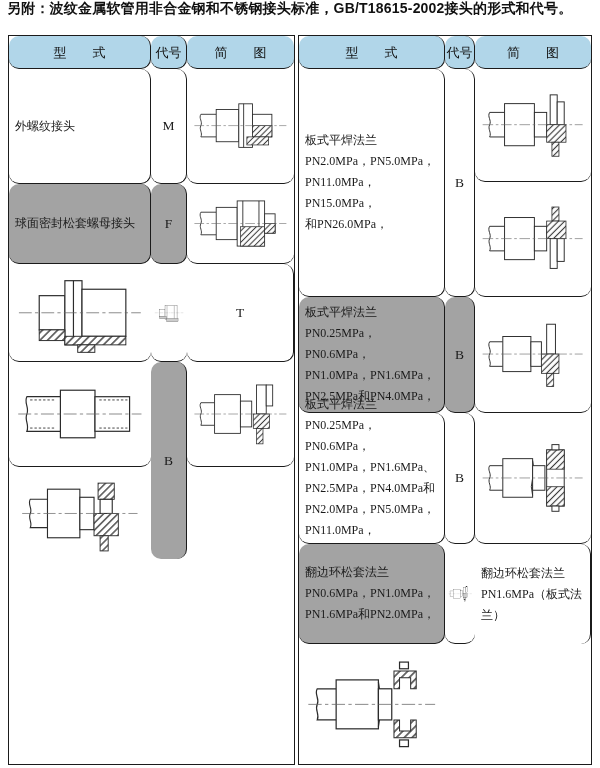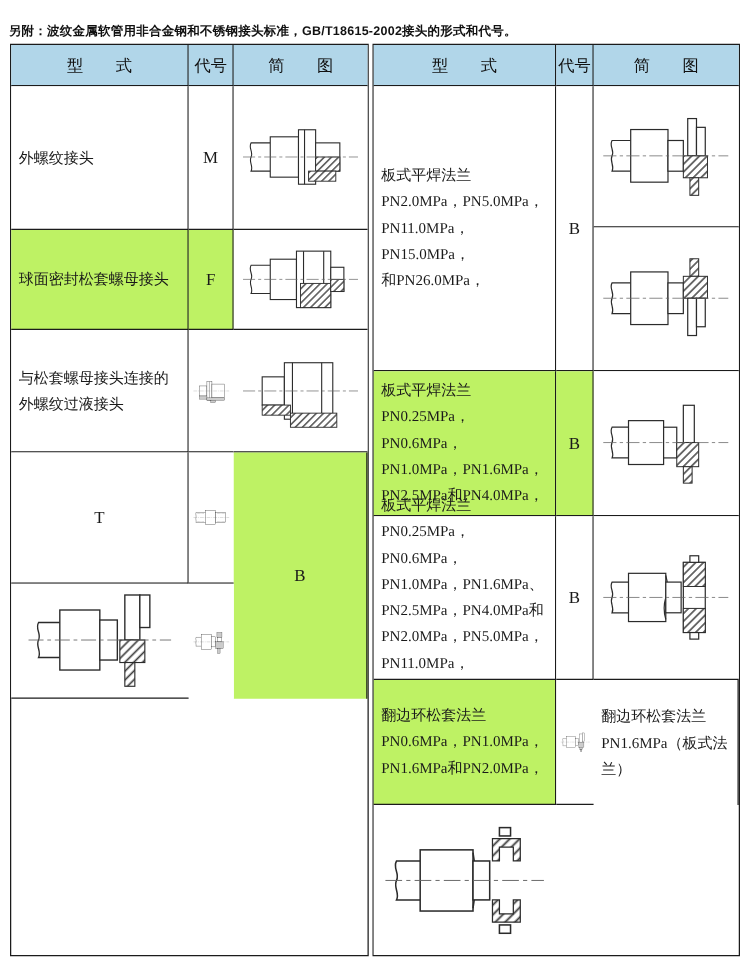--- a/index.html
+++ b/index.html
@@ -1,46 +1,46 @@
 <!DOCTYPE html>
 <html><head>
 <meta charset="utf-8">
 <style>
   html,body{margin:0;padding:0;}
   body{
     width:600px;height:768px;position:relative;background:#ffffff;
     font-family:"Liberation Serif", serif;color:#1a1a1a;overflow:hidden;
   }
   .title{
-    position:absolute;left:7px;top:18px;width:588px;
+    position:absolute;left:7px;top:0;width:588px;
     font-family:"Liberation Sans", sans-serif;font-weight:bold;
-    font-size:10px;letter-spacing:0.2px;color:#111;
+    font-size:14px;letter-spacing:0.2px;color:#111;
   }
   .tbl{
     position:absolute;top:35px;height:730px;
     border:1.5px solid #1b1b1b;box-sizing:border-box;
     display:grid;background:#fff;
   }
   .tbl-left{left:8px;width:287px;grid-template-columns:142px 36px 1fr;
     grid-template-rows:33px 115px 80px 98px 105px 92px 100px auto;}
   .tbl-right{left:298px;width:294px;grid-template-columns:146px 30px 1fr;
     grid-template-rows:33px 113px 115px 116px 131px 100px auto;}
   .cell{
     box-sizing:border-box;display:flex;align-items:center;min-width:0;min-height:0;
-    font-size:12px;line-height:1.75;background:#fff;
+    font-size:12px;line-height:1.75;background:#fff;border-radius:10px;
   }
   .bR{border-right:1px solid #1b1b1b;}
   .bB{border-bottom:1px solid #1b1b1b;}
   .hd{
     background:#b1d6e9;justify-content:center;font-size:13px;color:#111;
     line-height:1;
   }
   .typ{justify-content:flex-start;padding:2px 3px 2px 6px;white-space:pre-line;}
   .cod{justify-content:center;font-size:13.5px;}
-  .hl{background:#bef264;}
+  .hl{background:#a3a3a3;}
   .dg{justify-content:center;padding:2px;}
   .dg svg{display:block;width:94%;height:92%;}
   
   .bx{fill:#fff;stroke:#2b2b2b;stroke-width:1.1;}
   .sk{fill:none;stroke:#2b2b2b;stroke-width:1.1;}
   .ht{fill:url(#h);stroke:#2b2b2b;stroke-width:0.9;}
   .cl{fill:none;stroke:#666;stroke-width:0.7;stroke-dasharray:12 3 3 3;}
   .th{fill:none;stroke:#2b2b2b;stroke-width:0.8;stroke-dasharray:2.2 1.8;}
 </style>
 </head>
@@ -86,22 +86,20 @@
       <rect class="bx" x="56" y="12" width="34" height="56"></rect>
       <line class="sk" x1="63" y1="12" x2="63" y2="68"></line>
         <line class="sk" x1="83" y1="12" x2="83" y2="68"></line>
       <rect class="ht" x="60" y="44" width="30" height="24"></rect>
       <rect class="bx" x="90" y="28" width="13" height="24"></rect>
       <rect class="ht" x="90" y="40" width="13" height="12"></rect>
       <line class="cl" x1="3" y1="40" x2="117" y2="40"></line>
     </svg>
   </div>
 
-  <div class="cell typ bR bB">与松套螺母接头连接的
-外螺纹过液接头</div>
   <div class="cell dg bB">
     <svg viewBox="0 0 120 80">
       <rect class="bx" x="22" y="24" width="24" height="32"></rect>
       <rect class="bx" x="46" y="10" width="16" height="60"></rect>
         <line class="sk" x1="54" y1="10" x2="54" y2="70"></line>
       <rect class="bx" x="62" y="18" width="41" height="44"></rect>
       <rect class="ht" x="22" y="56" width="24" height="10"></rect>
       <rect class="ht" x="46" y="62" width="57" height="8"></rect>
       <rect class="ht" x="58" y="70" width="16" height="7"></rect>
       <line class="cl" x1="3" y1="40" x2="117" y2="40"></line>

